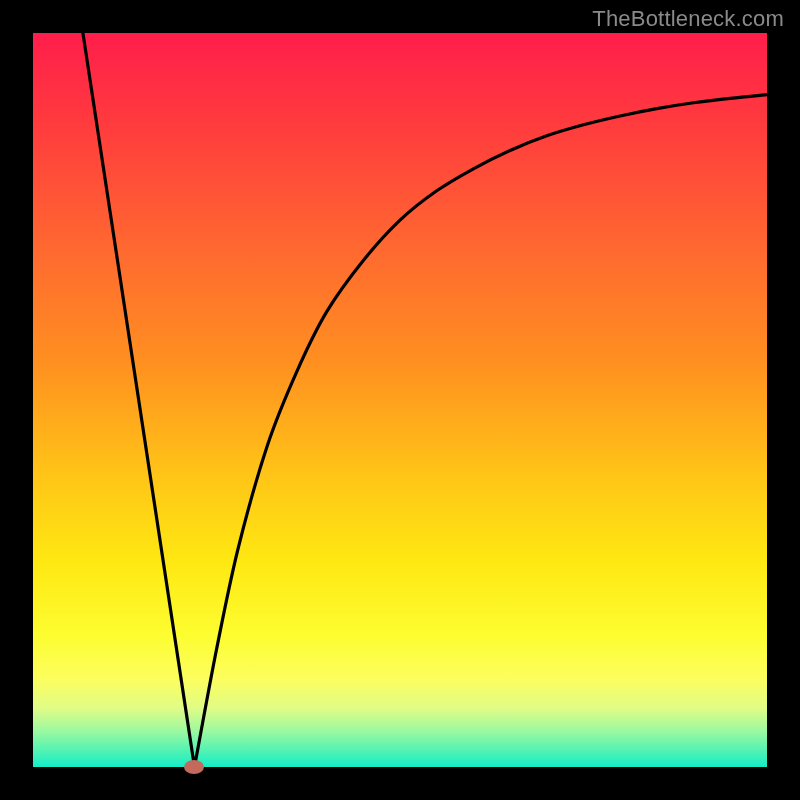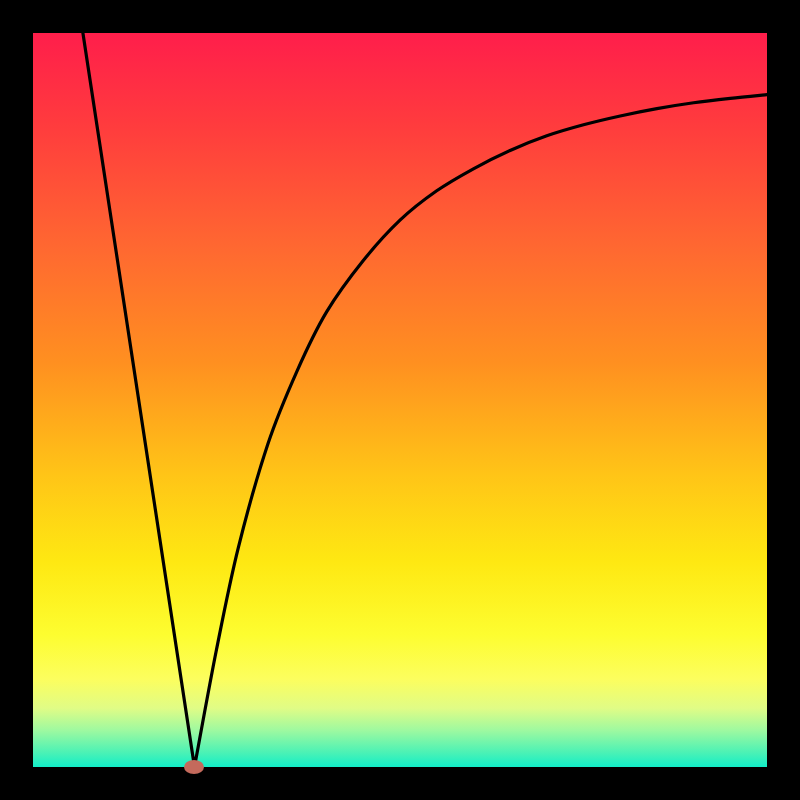--- a/index.html
+++ b/index.html
@@ -74,14 +74,15 @@
   <div class="plot-area">
 
     <svg class="curve" viewBox="0 0 734 734" preserveAspectRatio="none">
       <path fill="none" stroke="#000" stroke-width="3.2" stroke-linejoin="round" stroke-linecap="round" d="M 49.912000000000006 0 L 161.48 734 C 165.14999999999998 714.4266666666666 176.16 653.26 183.5 616.56 C 190.84 579.8599999999999 196.95666666666668 548.0533333333333 205.52 513.8 C 214.08333333333334 479.5466666666666 225.09333333333333 440.40000000000003 234.88 411.04 C 244.66666666666666 381.68 254.45333333333335 359.65999999999997 264.24 337.64 C 274.0266666666667 315.62 282.59000000000003 297.27 293.6 278.92 C 304.61 260.57000000000005 318.06666666666666 242.8316666666667 330.3 227.54000000000002 C 342.53333333333336 212.24833333333333 354.76666666666665 198.79166666666663 367 187.16999999999996 C 379.23333333333335 175.5483333333333 391.4666666666667 166.37333333333325 403.70000000000005 157.80999999999995 C 415.9333333333334 149.24666666666664 428.16666666666663 142.5183333333334 440.4 135.79000000000008 C 452.6333333333333 129.06166666666675 464.8666666666667 122.94500000000006 477.1 117.44000000000005 C 489.33333333333337 111.93500000000004 501.5666666666666 107.04166666666667 513.8 102.75999999999999 C 526.0333333333333 98.47833333333331 538.2666666666667 95.053 550.5 91.75 C 562.7333333333333 88.447 574.9666666666667 85.63333333333334 587.2 82.94200000000001 C 599.4333333333334 80.25066666666667 611.6666666666666 77.80399999999997 623.9 75.60199999999998 C 636.1333333333333 73.39999999999998 648.3666666666667 71.44266666666668 660.6 69.73000000000002 C 672.8333333333334 68.01733333333335 685.0666666666666 66.67166666666668 697.3 65.32600000000002 C 709.5333333333333 63.98033333333336 727.8833333333333 62.26766666666672 734 61.65600000000006"></path>
     </svg>
 
     <div class="dot" style="left: 161.48px; top: 734px; background: rgb(196, 106, 92);"></div>
 
   </div>
 
+  <div class="watermark">TheBottleneck.com</div>
 
 </div>
 
 </body></html>

